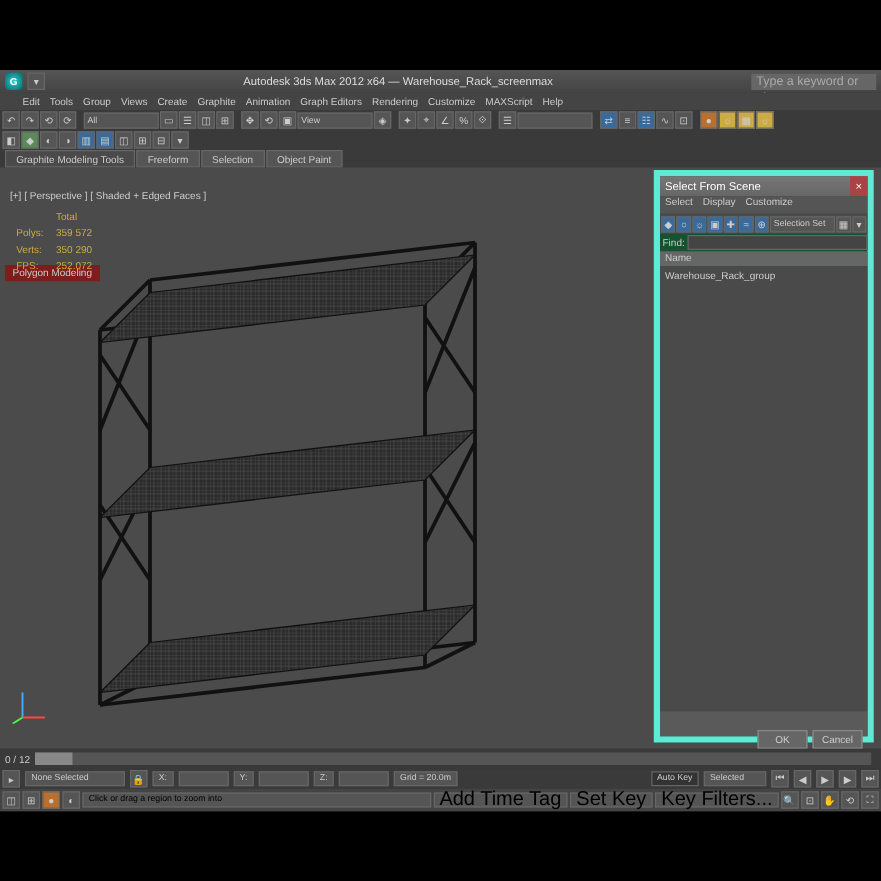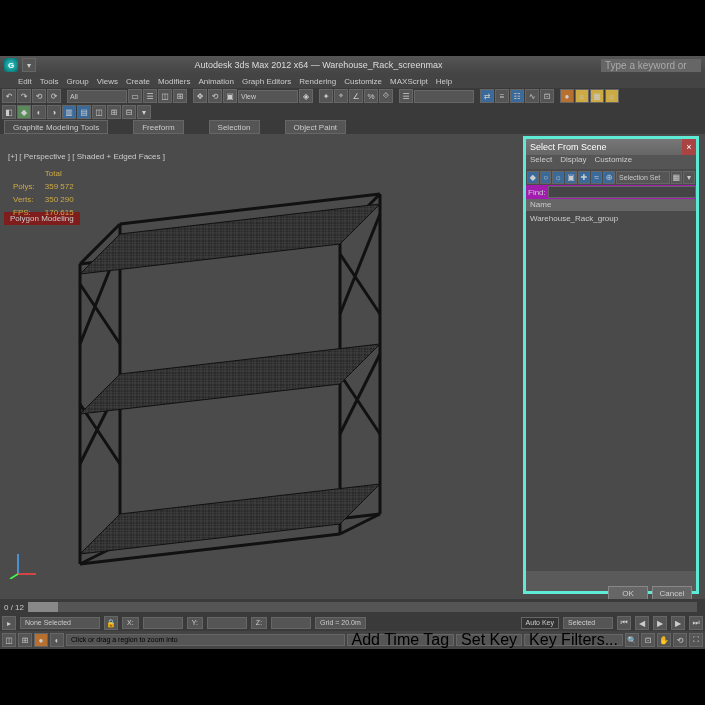--- a/index.html
+++ b/index.html
@@ -13,31 +13,31 @@
 .menubar span { cursor: default; }
 .toolbar1 { position: absolute; top: 32px; left: 0; right: 0; height: 16px; background: #3a3a3a; display: flex; align-items: center; padding-left: 2px; gap: 1px; }
 .toolbar2 { position: absolute; top: 48px; left: 0; right: 0; height: 16px; background: #3a3a3a; display: flex; align-items: center; padding-left: 2px; gap: 1px; }
 .tbtn { width: 14px; height: 14px; background: #555; border: 1px solid #666; font-size: 8px; color: #ccc; display: flex; align-items: center; justify-content: center; }
 .tbtn.blue { background: #3a6a9a; }
 .tbtn.orange { background: #b87030; }
 .tbtn.yellow { background: #ccaa44; }
 .tbtn.green { background: #5a8a5a; }
 .tsep { width: 4px; }
 .tdrop { width: 60px; height: 13px; background: #555; border: 1px solid #666; font-size: 7px; color: #ccc; padding-left: 2px; line-height: 11px; }
-.tabstrip { position: absolute; top: 64px; left: 4px; height: 14px; display: flex; font-size: 8px; gap: 24px; }
+.tabstrip { position: absolute; top: 64px; left: 4px; height: 14px; display: flex; font-size: 8px; }
 .tab { background: #555; color: #ccc; padding: 2px 8px; border: 1px solid #666; margin-right: 1px; }
 .tab.on { background: #4a4a4a; }
 .subtab { position: absolute; top: 78px; left: 4px; font-size: 8px; color: #ccc; background: #7f1d1d; padding: 2px 6px; }
 .viewport { position: absolute; top: 78px; left: 0; right: 0; bottom: 50px; background: #4b4b4b; }
 .vp-label { position: absolute; top: 8px; left: 8px; font-size: 8px; color: #ccc; }
 .stats { position: absolute; top: 20px; left: 11px; font-size: 8px; color: #ccaa44; line-height: 11px; }
 .stats td { padding-right: 8px; }
 .axis { position: absolute; bottom: 20px; left: 8px; width: 30px; height: 30px; }
 .model { position: absolute; top: 30px; left: 60px; width: 420px; height: 420px; }
-.dlg { position: absolute; top: 80px; right: 6px; width: 176px; height: 458px; background: #a21caf; border: 3px solid #5eead4; display: flex; flex-direction: column; }
+.dlg { position: absolute; top: 80px; right: 6px; width: 176px; height: 458px; background: #14532d; border: 5px solid #5eead4; display: flex; flex-direction: column; }
 .dlg-title { height: 16px; background: linear-gradient(#777,#666); font-size: 9px; color: #fff; padding-left: 4px; line-height: 16px; display: flex; }
 .dlg-title span:first-child { flex: 1; }
 .dlg-close { width: 14px; text-align: center; background: #a44; }
 .dlg-menu { height: 14px; background: #555; font-size: 8px; color: #ccc; display: flex; gap: 8px; padding-left: 4px; align-items: flex-start; }
 .dlg-tools { height: 16px; background: #4a4a4a; display: flex; gap: 1px; padding: 1px; align-items: center; }
 .dlg-tools .tbtn { width: 13px; height: 13px; }
 .dlg-find { height: 14px; display: flex; font-size: 8px; color: #ccc; align-items: center; padding-left: 2px; }
 .dlg-find input { flex: 1; height: 12px; background: #444; border: 1px solid #666; color: #ccc; font-size: 8px; margin-left: 2px; }
 .dlg-hdr { height: 12px; background: #666; font-size: 8px; color: #ccc; padding-left: 4px; line-height: 12px; }
 .dlg-list { flex: 1; background: #4a4a4a; font-size: 8px; color: #ccc; padding: 2px; }
@@ -63,21 +63,21 @@
   <div class="title-center">Autodesk 3ds Max 2012 x64 — Warehouse_Rack_screenmax</div>
   <div class="search-top">Type a keyword or phrase</div>
 </div>
 
 <div class="menubar">
   <span>Edit</span>
   <span>Tools</span>
   <span>Group</span>
   <span>Views</span>
   <span>Create</span>
-  <span>Modifiers</span>
+  <span>Graphite</span>
   <span>Animation</span>
   <span>Graph Editors</span>
   <span>Rendering</span>
   <span>Customize</span>
   <span>MAXScript</span>
   <span>Help</span>
 </div>
 
 <div class="toolbar1">
   <div class="tbtn">↶</div>
@@ -151,21 +151,21 @@
       <tr>
               <td>Polys:</td>
               <td>359 572</td>
             </tr>
       <tr>
               <td>Verts:</td>
               <td>350 290</td>
             </tr>
       <tr>
               <td>FPS:</td>
-              <td>170.615</td>
+              <td>252.072</td>
             </tr>
     </tbody>
         </table>
   </div>
 
   <svg class="model" viewBox="0 0 420 420">
     <defs>
       <pattern id="mesh" width="6" height="6" patternUnits="userSpaceOnUse">
         <rect width="6" height="6" fill="#2a2a2a"></rect>
         <path d="M0 0h6M0 3h6M0 0v6M3 0v6" stroke="#555" stroke-width="0.5"></path>

